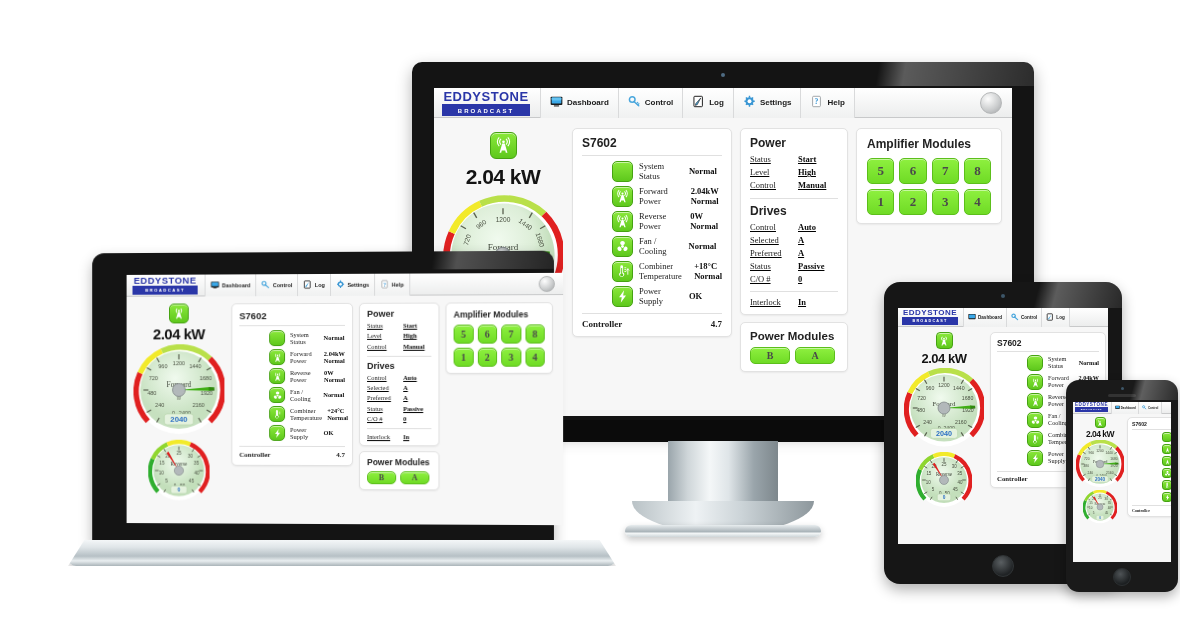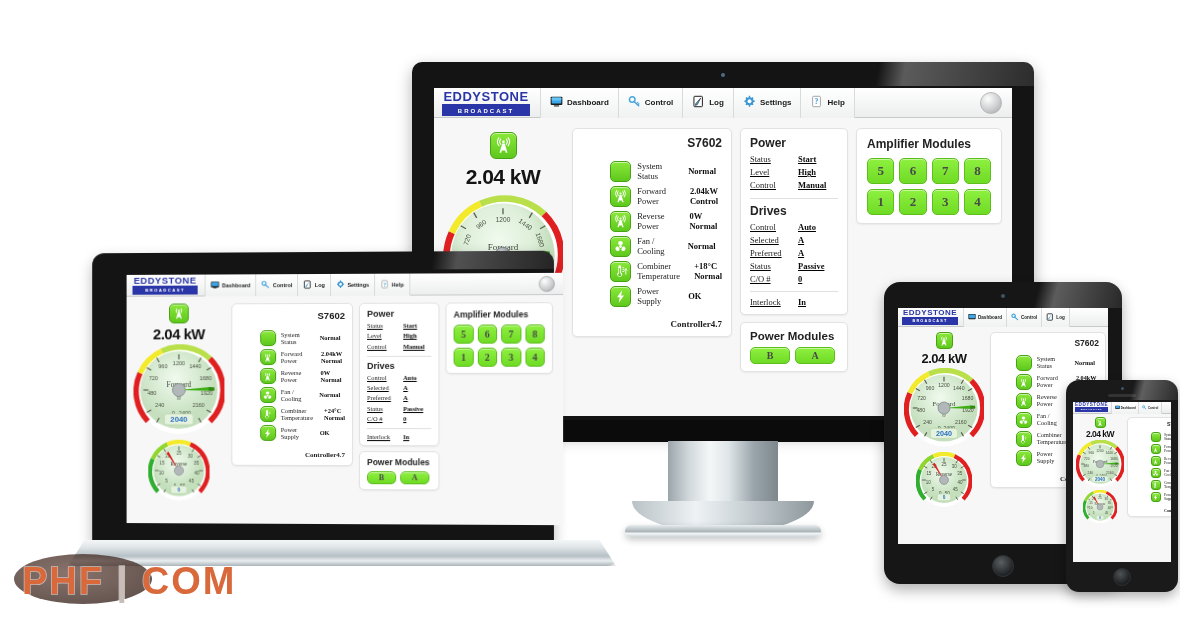--- a/index.html
+++ b/index.html
@@ -57,21 +57,21 @@
     box-shadow: 0 1px 2px rgba(0,0,0,.06);
   }
 
   
   .meters { display: flex; flex-direction: column; align-items: center; flex: 0 0 auto; }
   .bigval { font-weight: bold; color: #141414; letter-spacing: -.5px; }
   .gauge { position: relative; }
   .gauge svg { display: block; }
 
   
-  .statuscard { display: flex; flex-direction: column; align-items: flex-end; }
+  .statuscard { display: flex; flex-direction: column; }
   .cardtitle { font-weight: bold; color: #222; }
   .hr { height: 1px; background: #e0e0e0; }
   .srow { display: flex; align-items: center; margin-left: 30px; }
   .sico {
     flex: 0 0 auto; border-radius: 5px;
     background: linear-gradient(#8ae83a, #5ec81c);
     border: 1px solid #46a312;
     display: flex; align-items: center; justify-content: center;
     box-shadow: inset 0 1px 0 rgba(255,255,255,.55);
   }
@@ -367,21 +367,21 @@
                 <div class="srow" style="gap:6px;">
                   <div class="sico" style="width:21px;height:21px;">
                     <svg width="15" height="15" viewBox="0 0 24 24" fill="#fff">
                         <path d="M12 5.6a1.7 1.7 0 100 3.4 1.7 1.7 0 000-3.4z"></path>
                         <path d="M10.4 9.6h3.2L17 21h-2.1l-.7-2.6H9.8L9.1 21H7z"></path>
                         <path d="M8.3 3.2a6 6 0 000 8.2l1-1a4.6 4.6 0 010-6.2zM15.7 3.2l-1 1a4.6 4.6 0 010 6.2l1 1a6 6 0 000-8.2zM6.1 1.2a8.6 8.6 0 000 12.2l1-1a7.2 7.2 0 010-10.2zM17.9 1.2l-1 1a7.2 7.2 0 010 10.2l1 1a8.6 8.6 0 000-12.2z"></path>
                       </svg>
                   </div>
                   <div class="slabel" style="font-size:8.5px;">Forward Power</div>
                   <div class="sval" style="font-size:8.5px;width:36px;white-space:pre-line;">2.04kW
-Control</div>
+Normal</div>
                 </div>
                 <div class="srow" style="gap:6px;">
                   <div class="sico" style="width:21px;height:21px;">
                     <svg width="15" height="15" viewBox="0 0 24 24" fill="#fff">
                         <path d="M12 5.6a1.7 1.7 0 100 3.4 1.7 1.7 0 000-3.4z"></path>
                         <path d="M10.4 9.6h3.2L17 21h-2.1l-.7-2.6H9.8L9.1 21H7z"></path>
                         <path d="M8.3 3.2a6 6 0 000 8.2l1-1a4.6 4.6 0 010-6.2zM15.7 3.2l-1 1a4.6 4.6 0 010 6.2l1 1a6 6 0 000-8.2zM6.1 1.2a8.6 8.6 0 000 12.2l1-1a7.2 7.2 0 010-10.2zM17.9 1.2l-1 1a7.2 7.2 0 010 10.2l1 1a8.6 8.6 0 000-12.2z"></path>
                       </svg>
                   </div>
                   <div class="slabel" style="font-size:8.5px;">Reverse Power</div>
@@ -1264,22 +1264,14 @@
                 <span>Controller</span>
               </div>
             </div>
           </div>
         </div>
       </div>
       <div class="home"></div>
     </div>
   </div>
 
-  <div id="watermark">
-    <div class="ell"></div>
-    <div class="wtext">
-      <span>PHF</span>
-      <span class="dim">|</span>
-      <span>COM</span>
-    </div>
-  </div>
 
 </div>
 
 </body></html>

